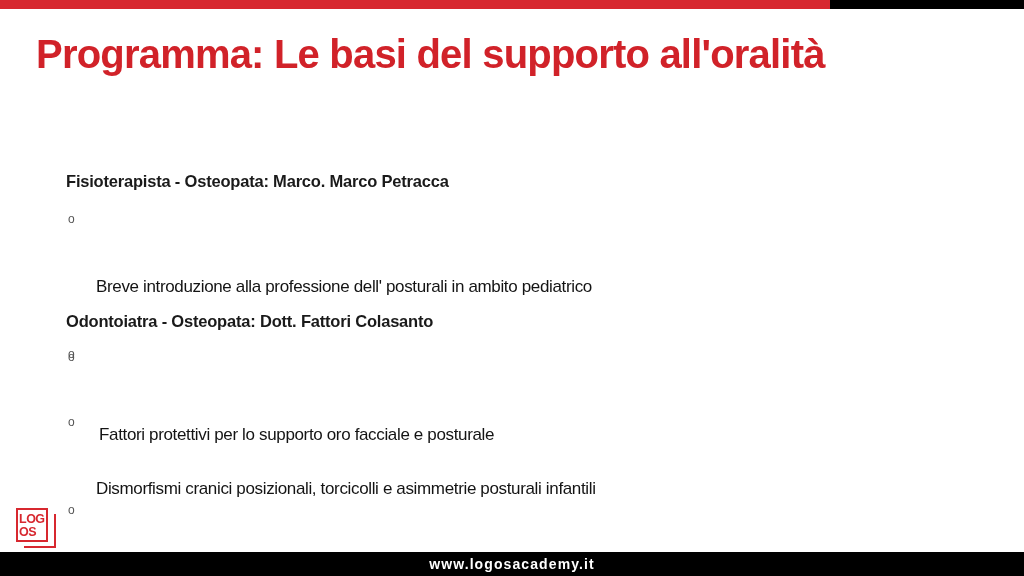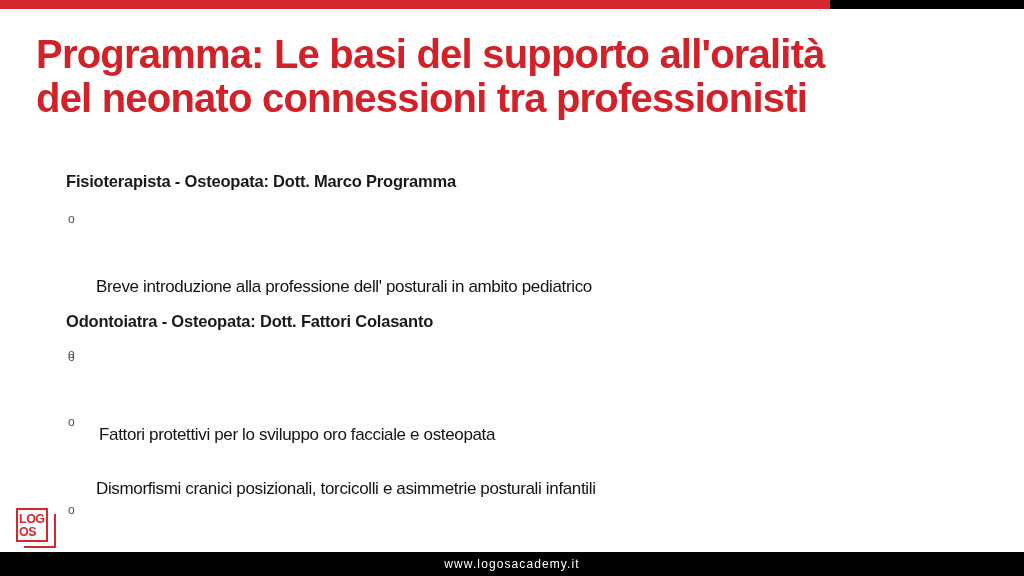--- a/index.html
+++ b/index.html
@@ -189,65 +189,65 @@
     flex: 1;
     height: 24px;
     background: #000000;
     display: flex;
     align-items: center;
     justify-content: center;
   }
   .footer-right .ftext {
     color: #ffffff;
     font-family: "Liberation Sans", sans-serif;
-    font-size: 12px;
+    font-size: 14px;
     letter-spacing: 1.1px;
     white-space: nowrap;
+    font-weight: bold;
   }
 </style>
 </head>
 <body>
 
 <div class="slide">
 
   <div class="topbar">
     <div class="topbar-red"></div>
     <div class="topbar-black"></div>
   </div>
 
   <div class="title">
     <span class="tl">Programma: Le basi del supporto all'oralità</span>
-    <span class="tl">del neonato connessioni tra professionisti</span>
   </div>
 
   <div class="content">
 
     <div class="section" id="sec1">
-      <div class="section-heading">Fisioterapista - Osteopata: Dott. Marco Programma</div>
+      <div class="section-heading">Fisioterapista - Osteopata: Marco. Marco Petracca</div>
       <ul class="bullets">
         <li>
           <span class="bul">o</span>
           <span class="txt">Breve introduzione alla professione dell' posturali in ambito pediatrico</span>
         </li>
         <li>
           <span class="bul">o</span>
         </li>
         <li>
           <span class="bul">o</span>
           <span class="txt">Dismorfismi cranici posizionali, torcicolli e asimmetrie posturali infantili</span>
         </li>
       </ul>
     </div>
 
     <div class="section" id="sec2">
       <div class="section-heading">Odontoiatra - Osteopata: Dott. Fattori Colasanto</div>
       <ul class="bullets">
         <li>
           <span class="bul">o</span>
-          <span class="txt">Fattori protettivi per lo sviluppo oro facciale e osteopata</span>
+          <span class="txt">Fattori protettivi per lo supporto oro facciale e posturale</span>
         </li>
         <li>
           <span class="bul">o</span>
           <span class="txt">Caratteristiche anatomiche orali nel neonato fisiologico</span>
         </li>
 
       </ul>
     </div>
 
   </div>

